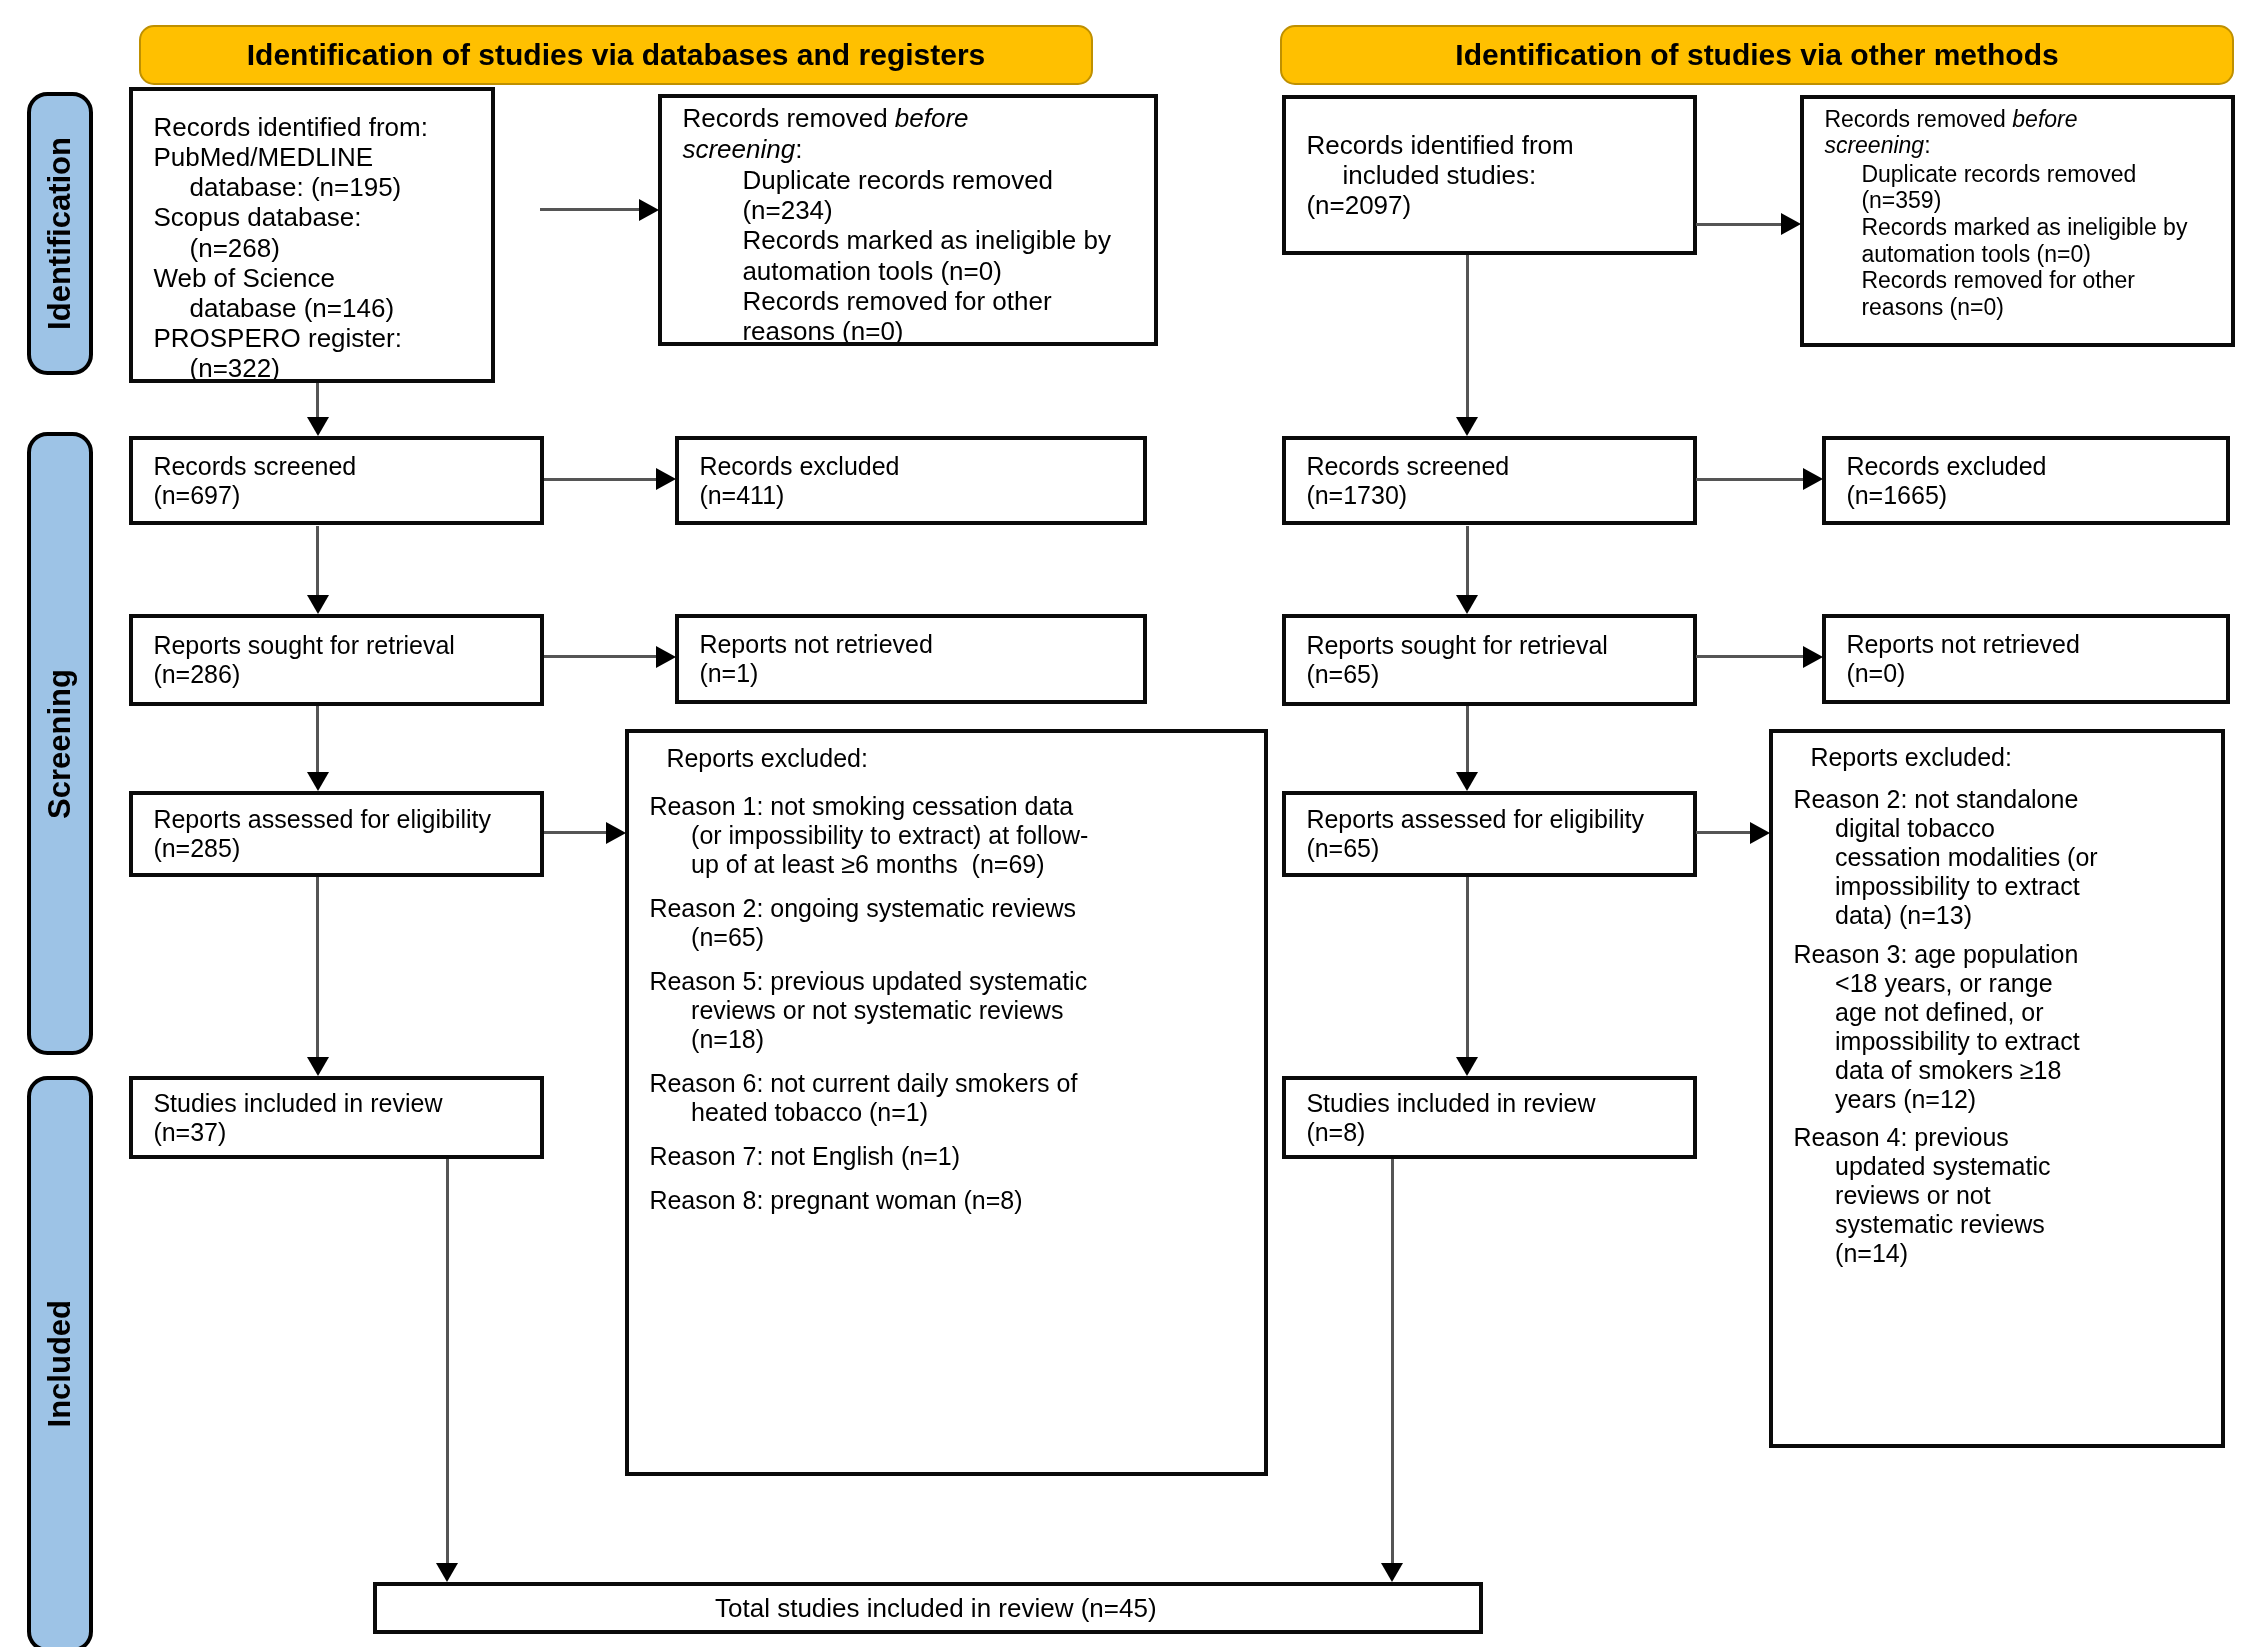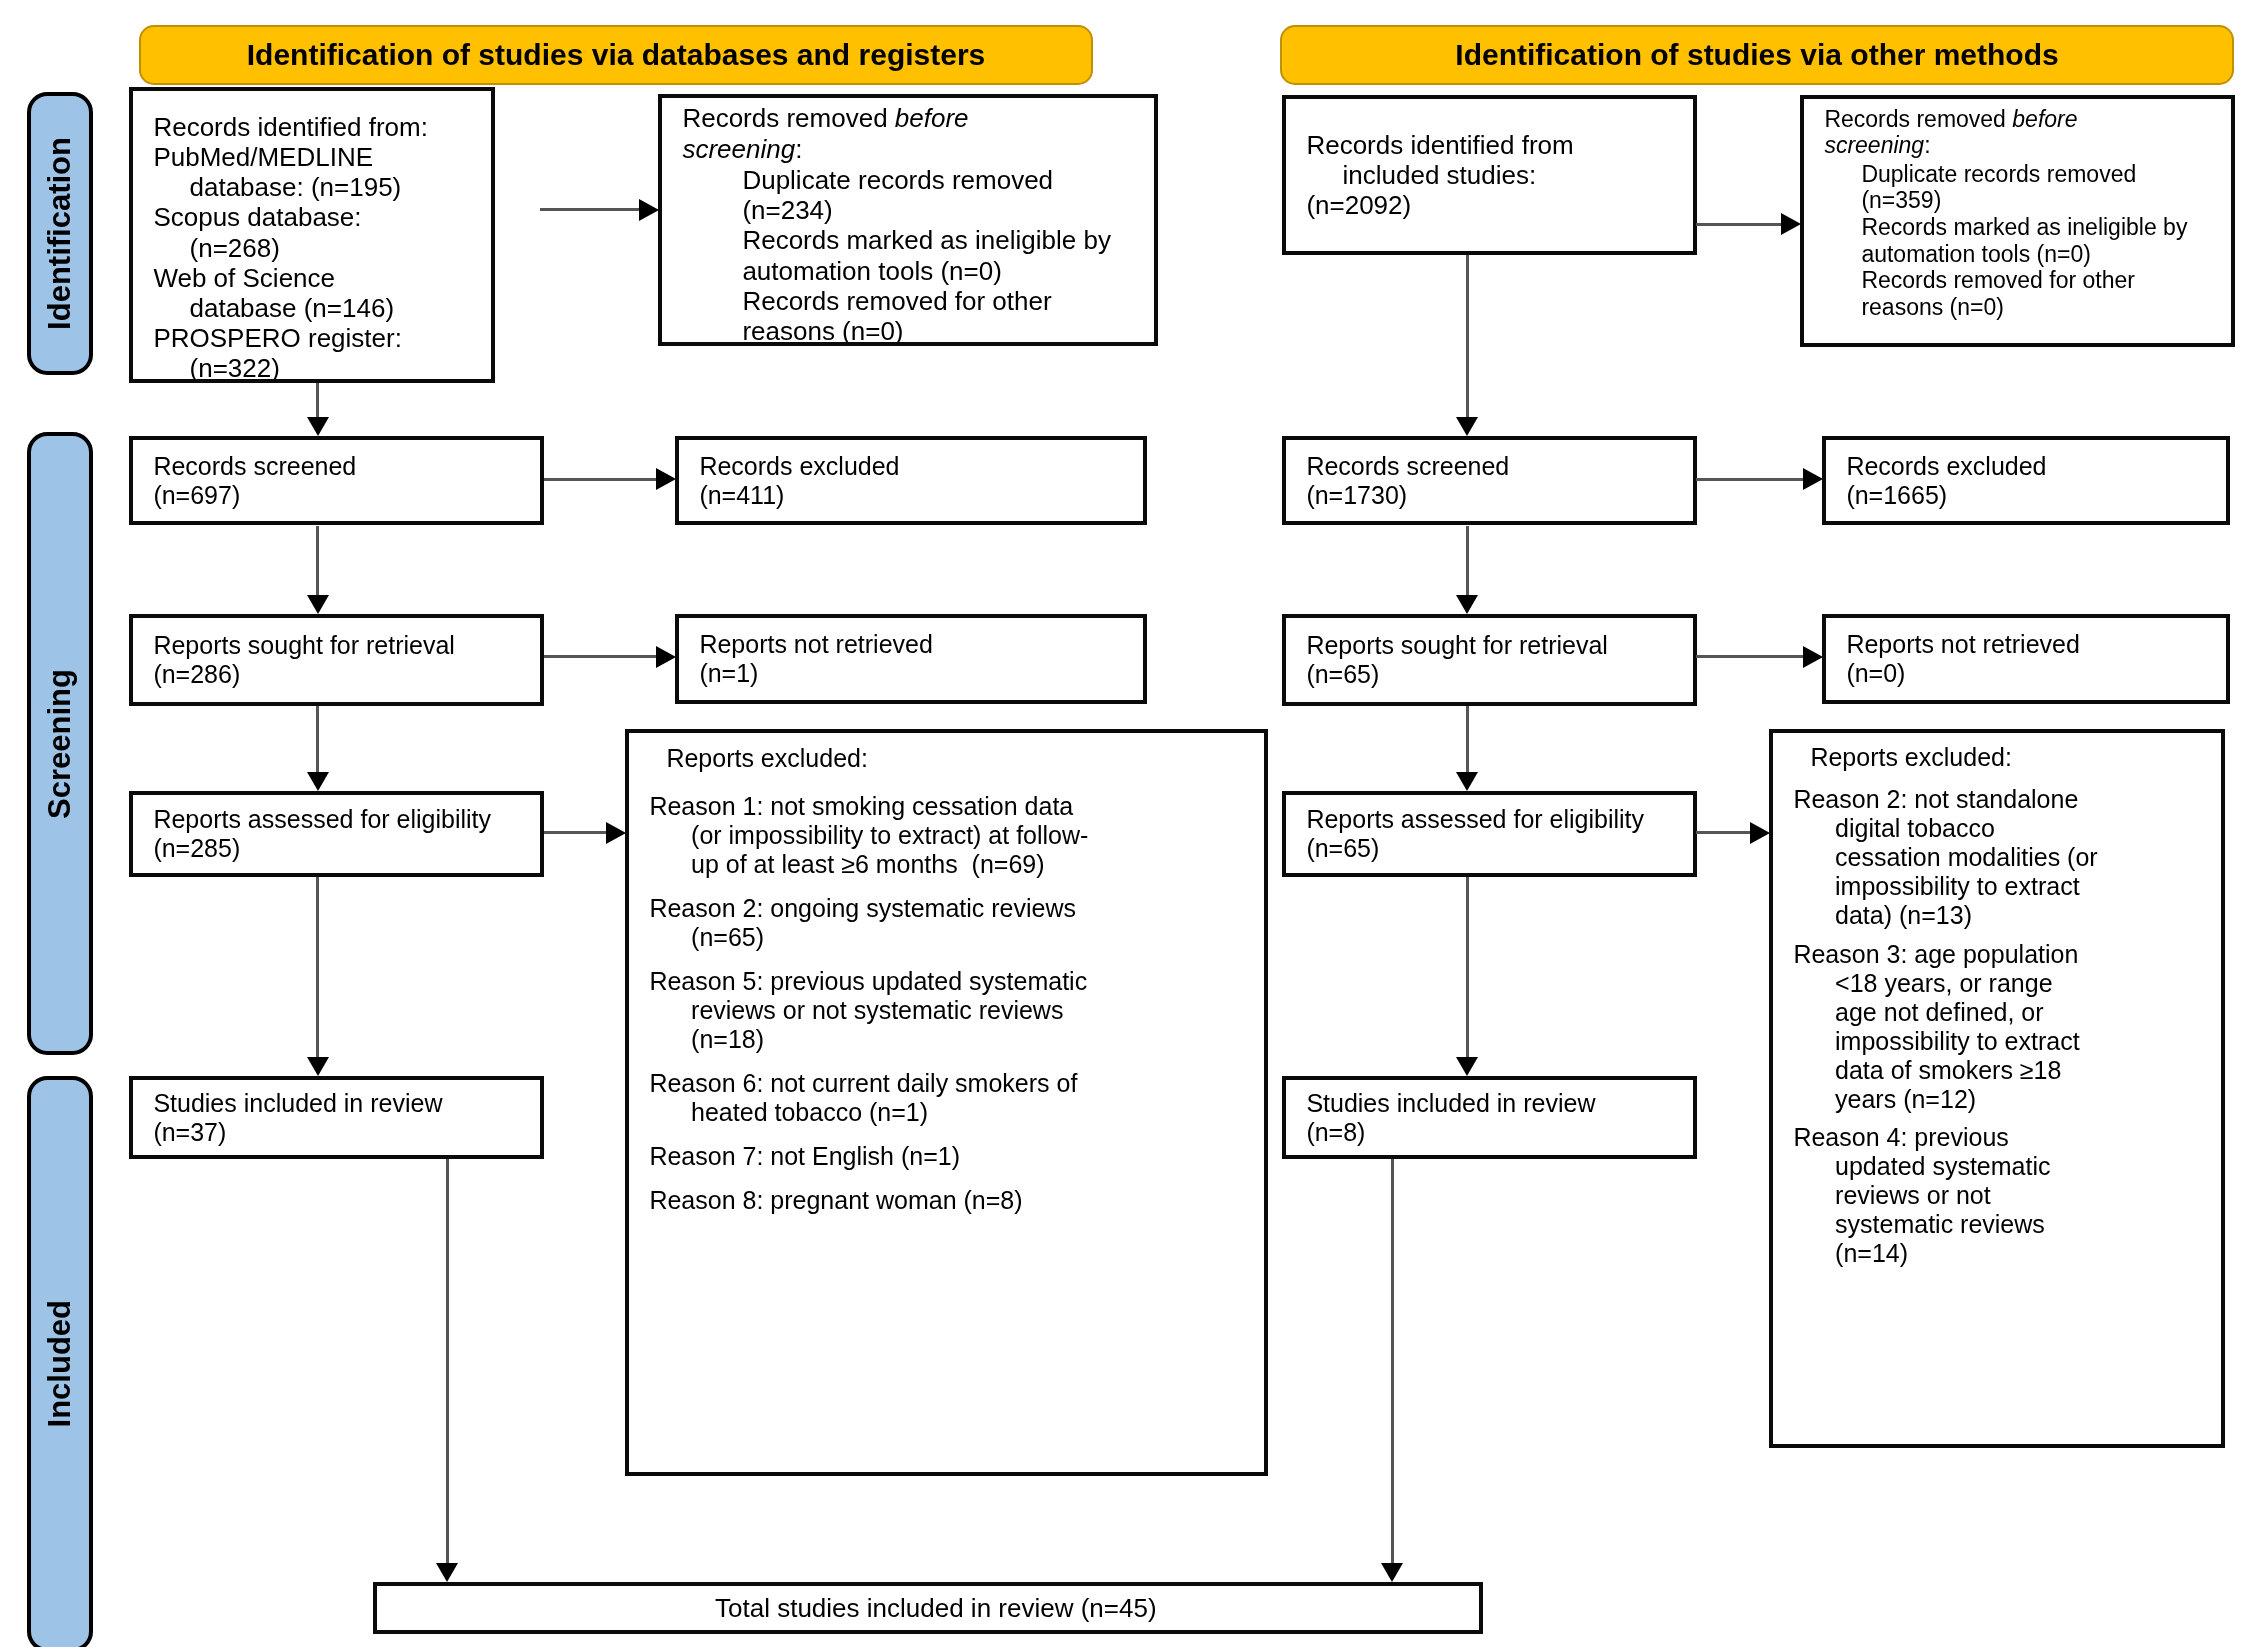--- a/index.html
+++ b/index.html
@@ -116,21 +116,21 @@
         <div class="reason">Reason 7: not English (n=1)</div>
         <div class="reason">Reason 8: pregnant woman (n=8)</div>
       </div>
   </div>
 
   <div class="box pre" style="left:129px;top:1076px;width:415px;height:83px;">Studies included in review
 (n=37)</div>
 
   <div class="box pre bt" style="left:1282px;top:95px;width:415px;height:160px;">Records identified from
      included studies:
-(n=2092)</div>
+(n=2097)</div>
 
   <div class="box top rm-sm" style="left:1800px;top:95px;width:435px;height:252px;padding-top:6.8px;">
     <div class="rm-head"><span>Records removed </span><i>before screening</i><span>:</span></div>
     <div class="rm-items">Duplicate records removed
 (n=359)
 Records marked as ineligible by
 automation tools (n=0)
 Records removed for other
 reasons (n=0)</div>
   </div>

